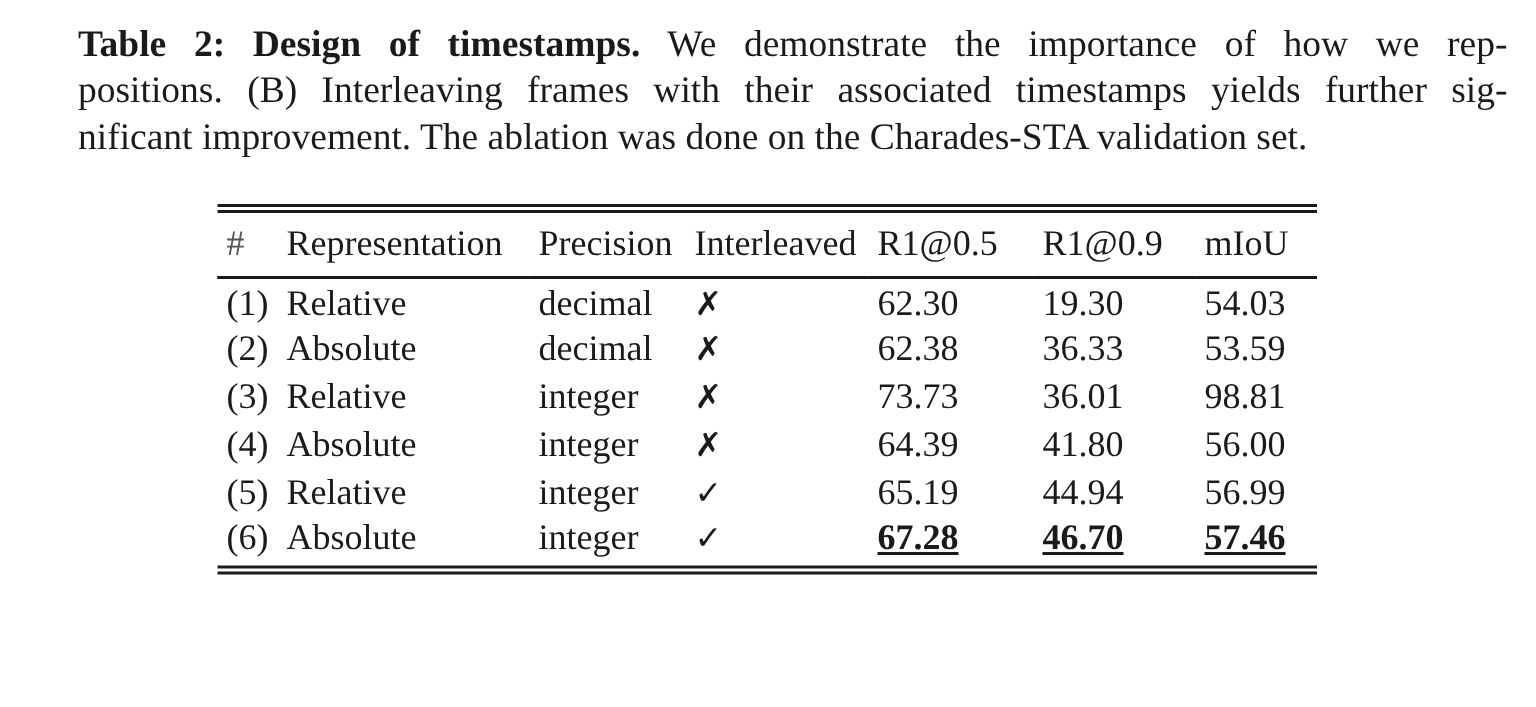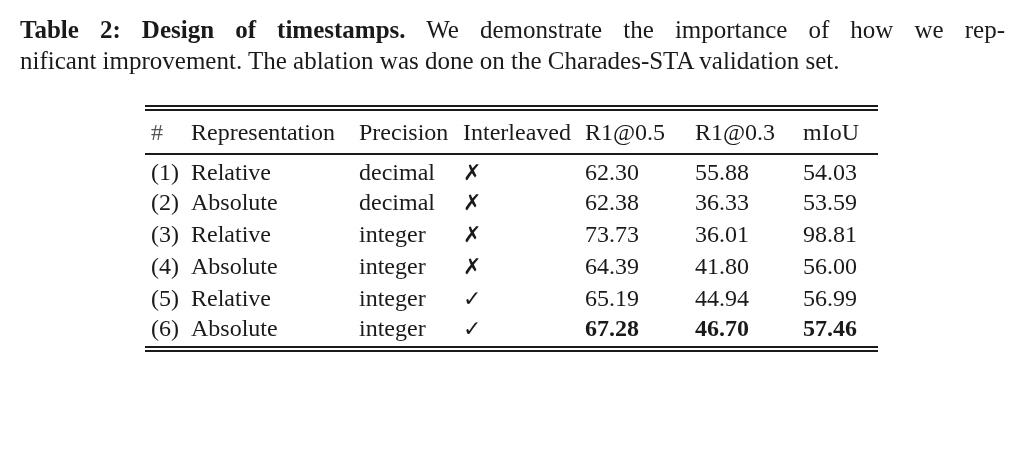--- a/index.html
+++ b/index.html
@@ -13,20 +13,21 @@
   
   .caption {
     padding: 14px 19px 0 20px;
     font-size: 25px;
     line-height: 31px;
   }
   .cap-line {
     text-align: justify;
     text-align-last: justify;
     white-space: normal;
+    margin-left: 32px;
   }
   .cap-line.last { text-align-last: auto; }
   .cap-bold { font-weight: bold; }
 
   
   .table-wrap {
     width: 733px;
     margin: 29px 0 0 145px;
     border-top: 6px double #1a1a1a;
     border-bottom: 6px double #1a1a1a;
@@ -53,29 +54,30 @@
   tbody tr:first-child td { padding-top: 4px; }
   tbody tr:last-child td { padding-bottom: 3px; }
   .al { text-align: left; }
   .ac { text-align: left; }
   th.hash { color: #555; }
   .mark span {
     font-family: "DejaVu Sans", sans-serif;
     font-weight: bold;
     font-size: 22px;
   }
-  td.best { font-weight: bold; }
+  td.best { font-weight: bold; text-decoration: underline; }
 </style>
 </head>
 <body>
 
 <div class="page">
 
   <div class="caption">
     <div class="cap-line"><span class="cap-bold">Table 2: Design of timestamps.</span> <span>We demonstrate the importance of how we rep-</span></div>
+    <div class="cap-line">positions. (B) Interleaving frames with their associated timestamps yields further sig-</div>
     <div class="cap-line last">nificant improvement. The ablation was done on the Charades-STA validation set.</div>
   </div>
 
   <div class="table-wrap">
     <table>
       <colgroup>
         <col style="width:40px">
           <col style="width:168px">
           <col style="width:104px">
         <col style="width:122px">
@@ -83,32 +85,32 @@
           <col style="width:108px">
           <col style="width:81px">
       </colgroup>
       <thead>
         <tr>
           <th class="al hash">#</th>
           <th class="al">Representation</th>
           <th class="ac">Precision</th>
           <th class="ac">Interleaved</th>
           <th class="ac">R1@0.5</th>
-          <th class="ac">R1@0.3</th>
+          <th class="ac">R1@0.9</th>
           <th class="ac">mIoU</th>
         </tr>
       </thead>
       <tbody>
         <tr>
           <td class="al">(1)</td>
           <td class="al">Relative</td>
           <td class="ac">decimal</td>
           <td class="ac mark"><span>✗</span></td>
           <td class="ac">62.30</td>
-          <td class="ac">55.88</td>
+          <td class="ac">19.30</td>
           <td class="ac">54.03</td>
         </tr>
         <tr>
           <td class="al">(2)</td>
           <td class="al">Absolute</td>
           <td class="ac">decimal</td>
           <td class="ac mark"><span>✗</span></td>
           <td class="ac">62.38</td>
           <td class="ac">36.33</td>
           <td class="ac">53.59</td>

